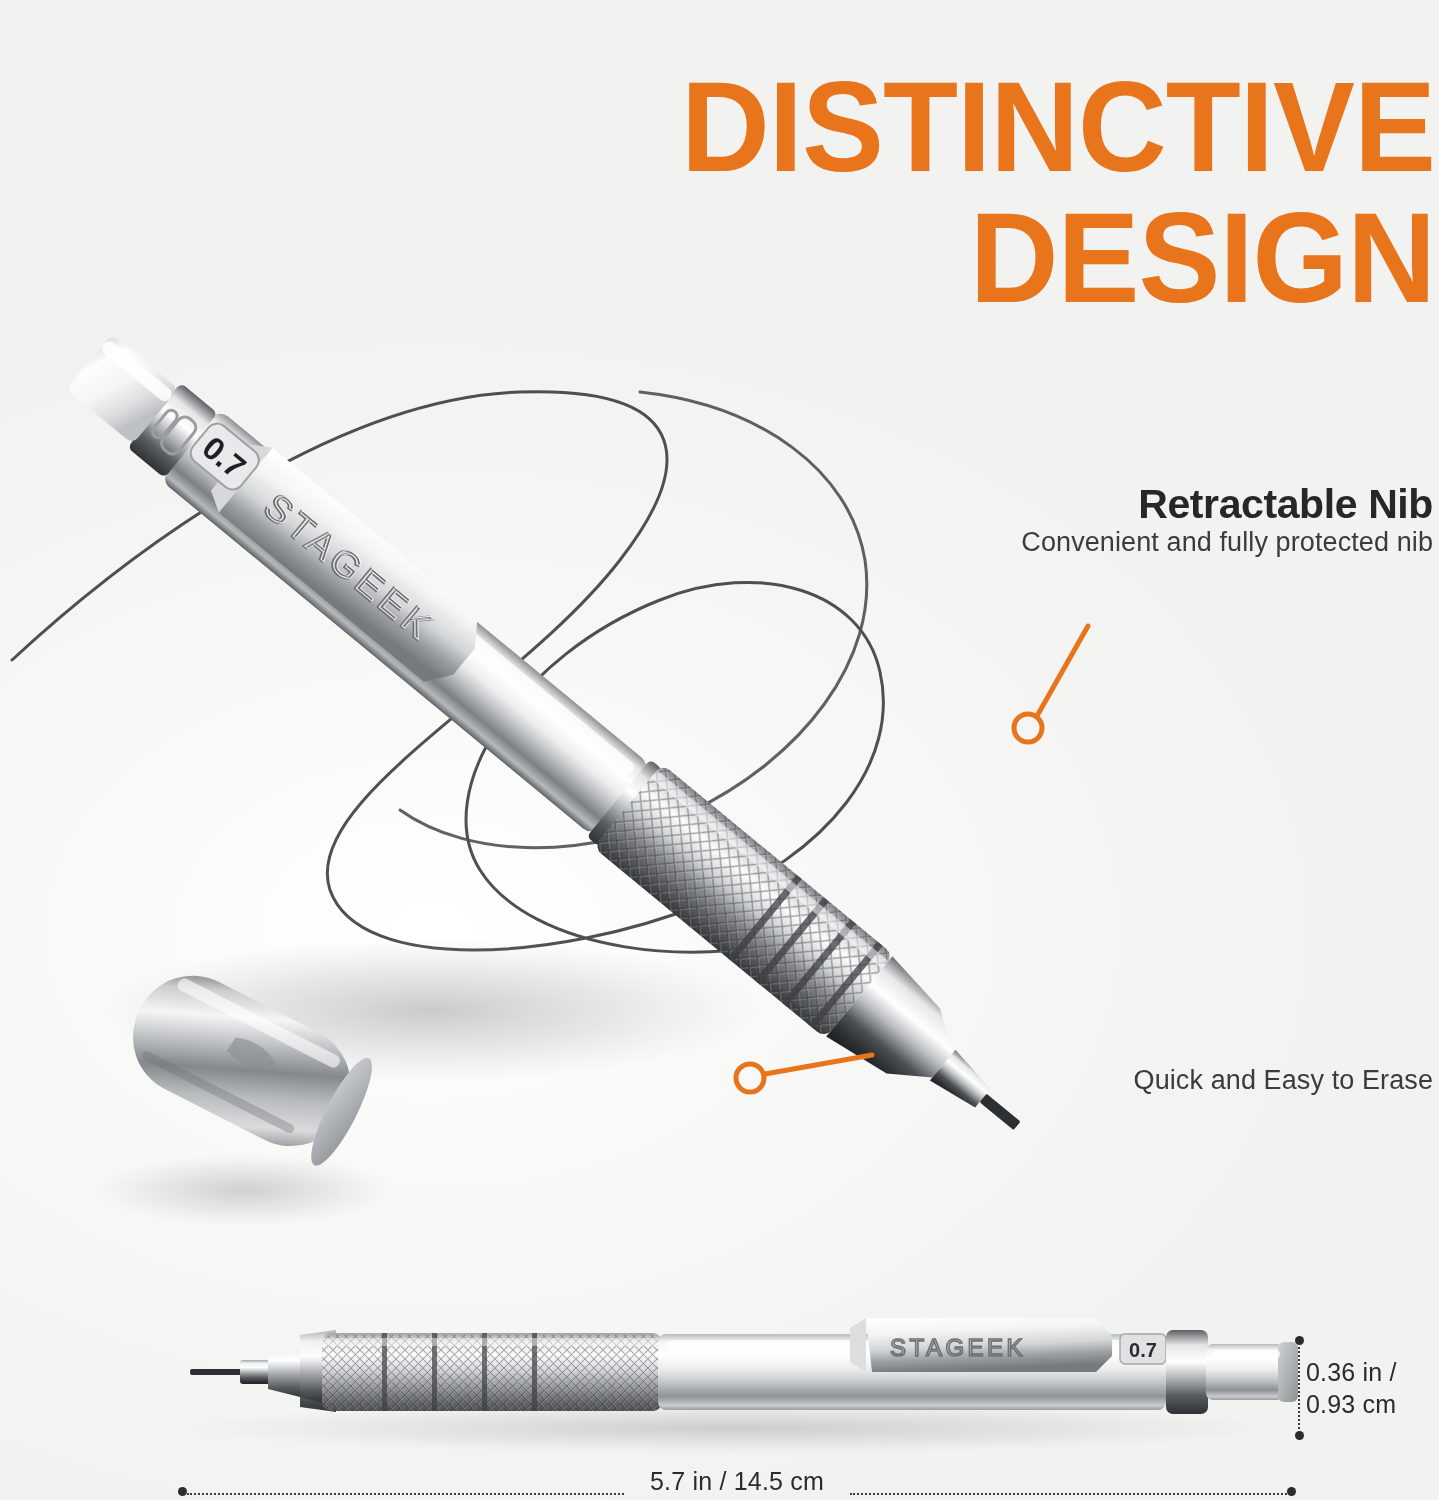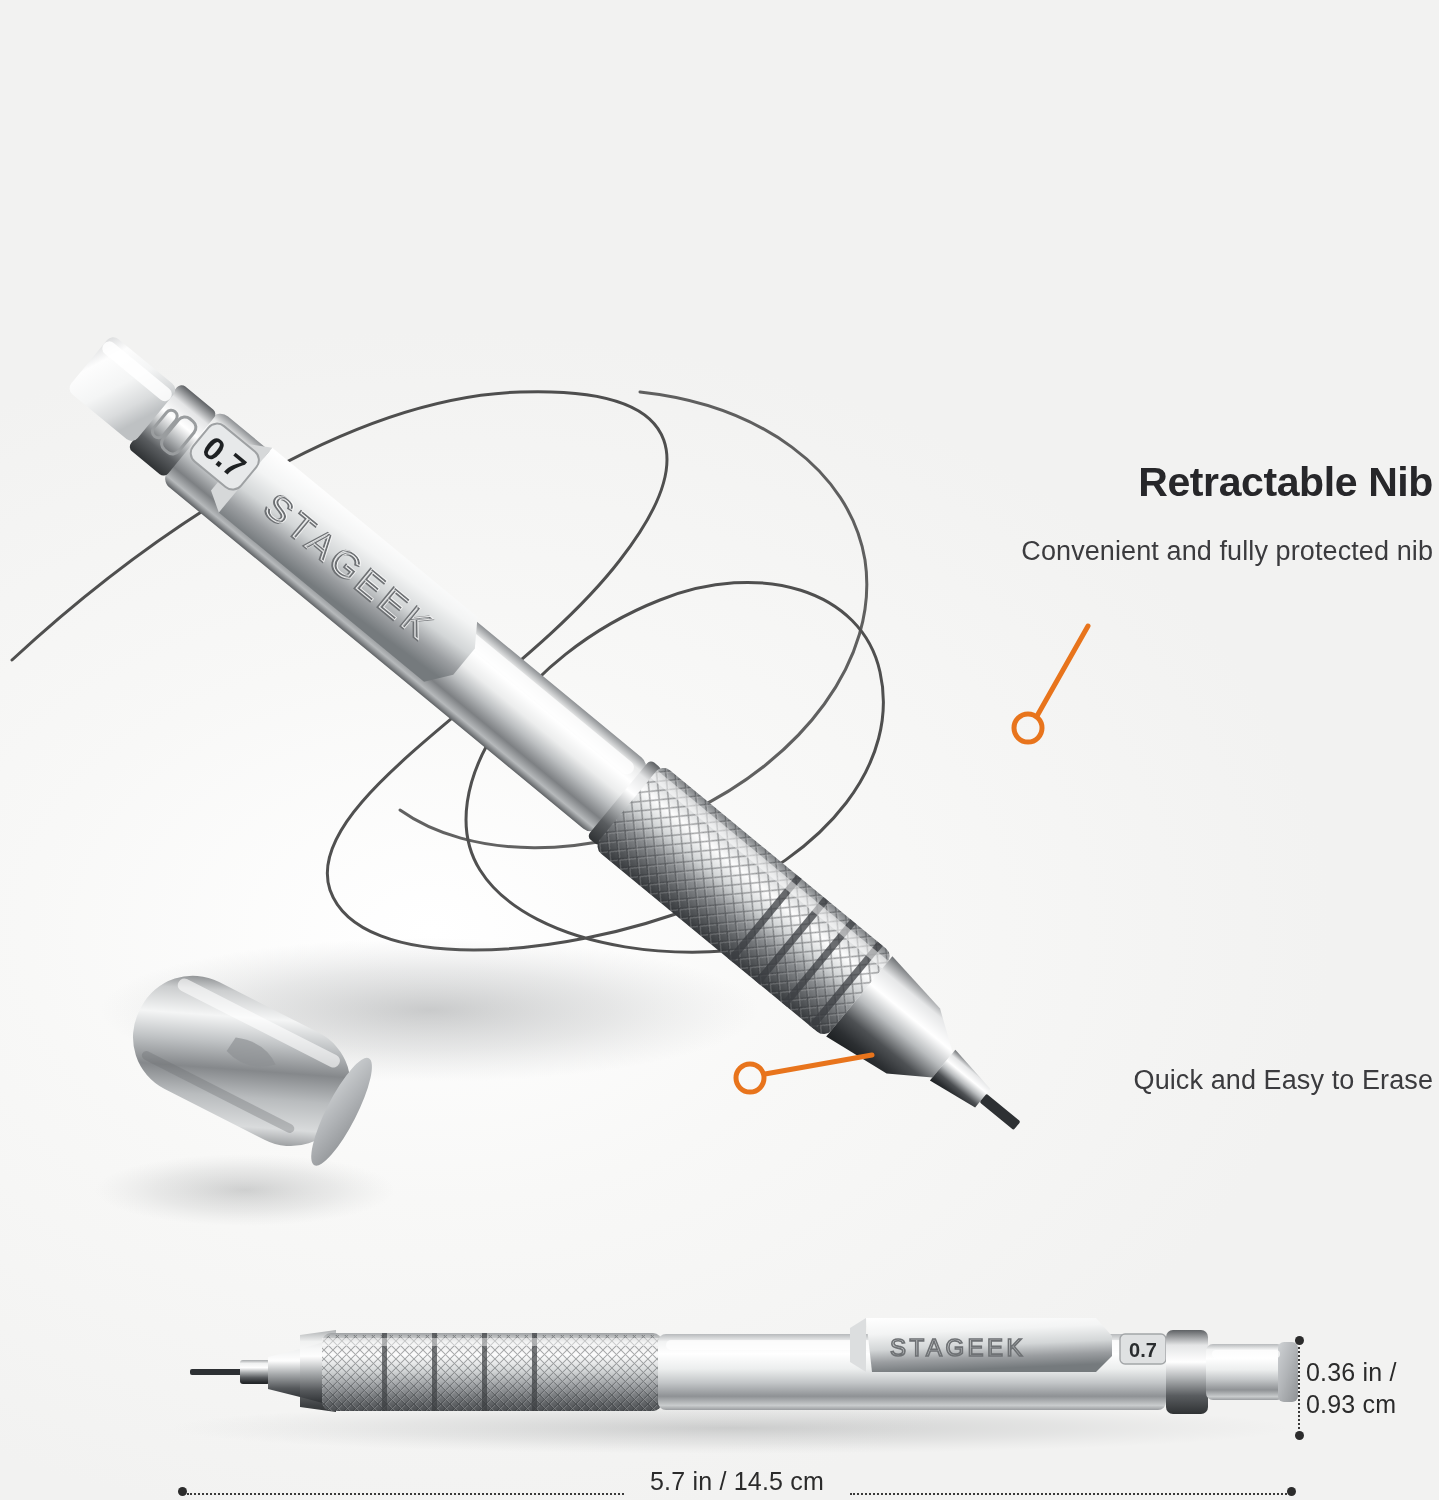--- a/index.html
+++ b/index.html
@@ -60,27 +60,27 @@
     font-size: 41px;
     line-height: 1.08;
     letter-spacing: -0.4px;
     white-space: nowrap;
   }
   .callout .sub {
     color: #3b3b3e;
     font-weight: 400;
     font-size: 27px;
     line-height: 1.2;
-    margin-top: 31px;
+    margin-top: 0;
     letter-spacing: 0.1px;
     white-space: nowrap;
   }
 
   #callout-nib {
-    top: 460px;
+    top: 482px;
     right: 6px;
     text-align: right;
   }
   #callout-eraser {
     top: 1046px;
     right: 6px;
     text-align: right;
   }
   #callout-eraser .sub { margin-top: 18px; }
 
@@ -438,20 +438,24 @@
       <circle cx="1028" cy="728" r="14" fill="none" stroke="#e8741c" stroke-width="5"></circle>
       <path d="M1037,716 L1088,626" stroke="#e8741c" stroke-width="5" stroke-linecap="round" fill="none"></path>
     </g>
 
     <g>
       <circle cx="750" cy="1078" r="14" fill="none" stroke="#e8741c" stroke-width="5"></circle>
       <path d="M765,1074 L872,1055" stroke="#e8741c" stroke-width="5" stroke-linecap="round" fill="none"></path>
     </g>
   </svg>
 
+  <div class="headline">
+    <span class="line line1">DISTINCTIVE</span>
+    <span class="line line2">DESIGN</span>
+  </div>
 
   <div class="callout" id="callout-nib">
     <div class="title">Retractable Nib</div>
     <div class="sub">Convenient and fully protected nib</div>
   </div>
 
   <div class="callout" id="callout-eraser">
     <div class="sub">Quick and Easy to Erase</div>
   </div>
 

